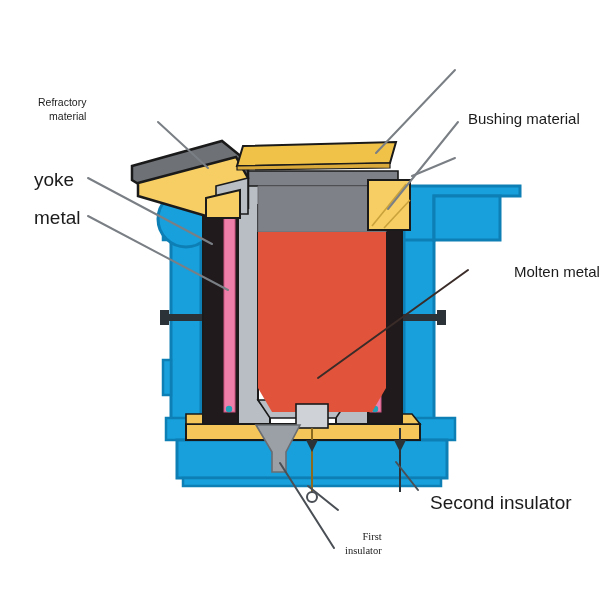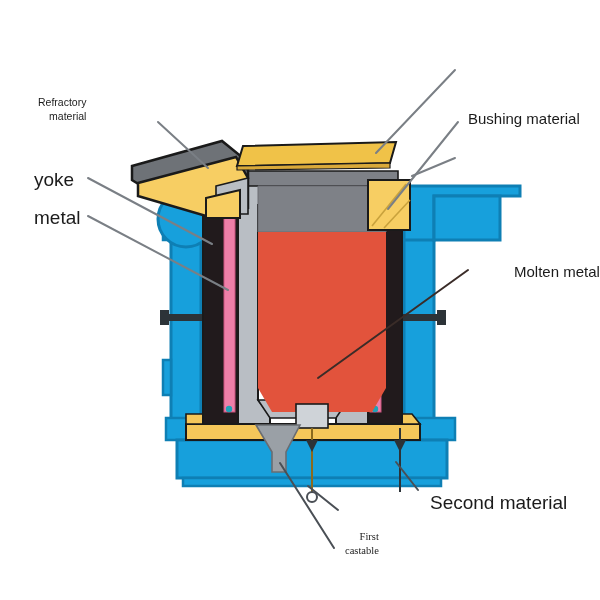--- a/index.html
+++ b/index.html
@@ -194,21 +194,21 @@
   <div class="label label-lg" style="left:34px; top:169px;text-align:center;">yoke</div>
 
   <div class="label label-lg" style="left:34px; top:207px;">metal</div>
 
 
   <div class="label label-md" style="left:468px; top:110px;">Bushing material</div>
 
 
   <div class="label label-md" style="left:478px; top:263px;margin-left:36px;">Molten metal</div>
 
-  <div class="label label-lg" style="left:430px; top:492px;">Second material</div>
+  <div class="label label-lg" style="left:430px; top:492px;">Second insulator</div>
 
   <div class="label label-sm" style="left:345px; top:530px;font-family:Liberation Serif, serif;">
     <span>First</span>
-    <span>castable</span>
+    <span>insulator</span>
   </div>
 
 
 </div>
 
 </body></html>

